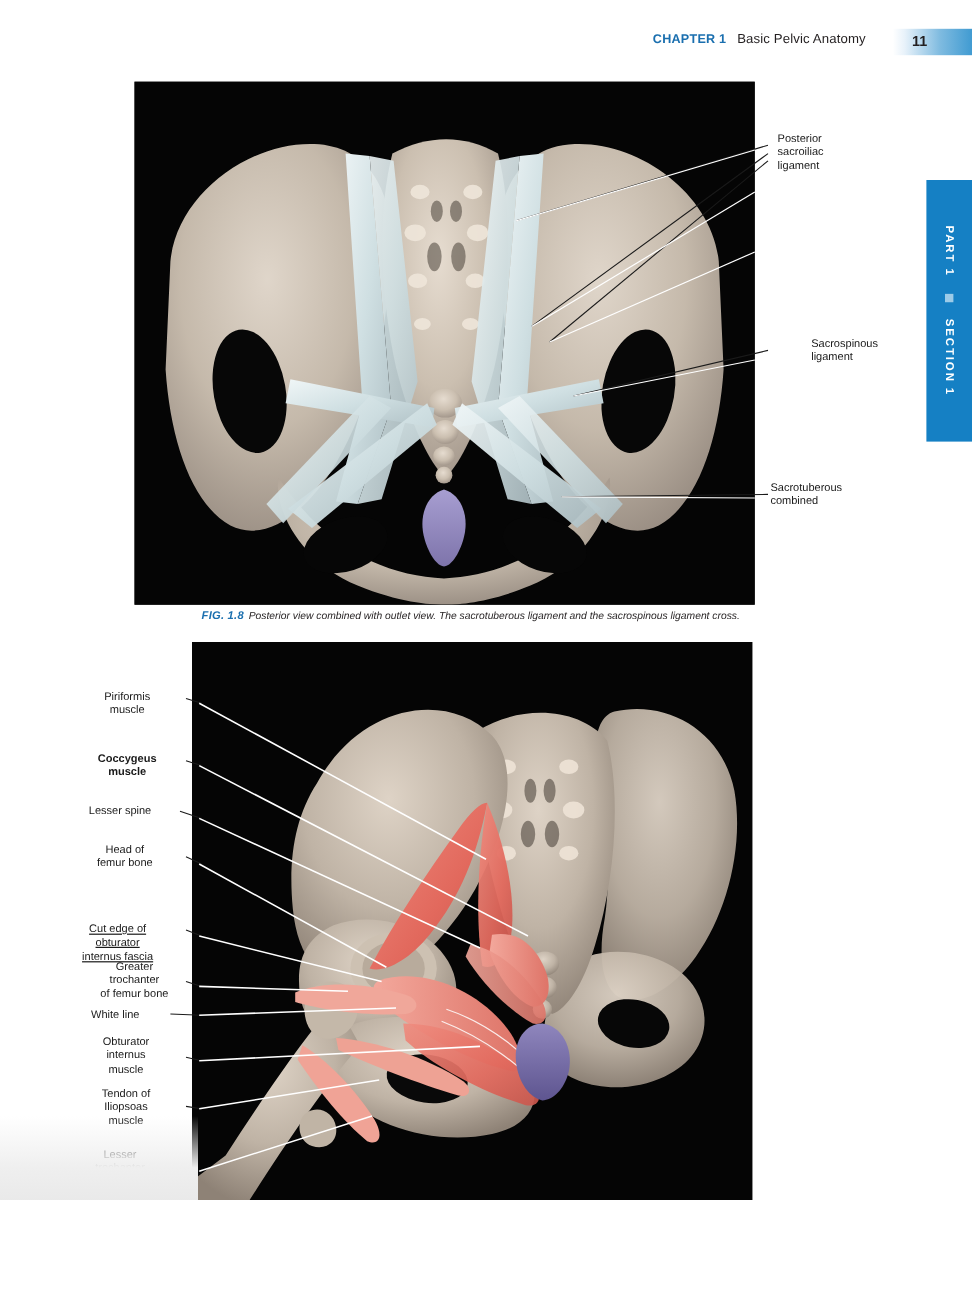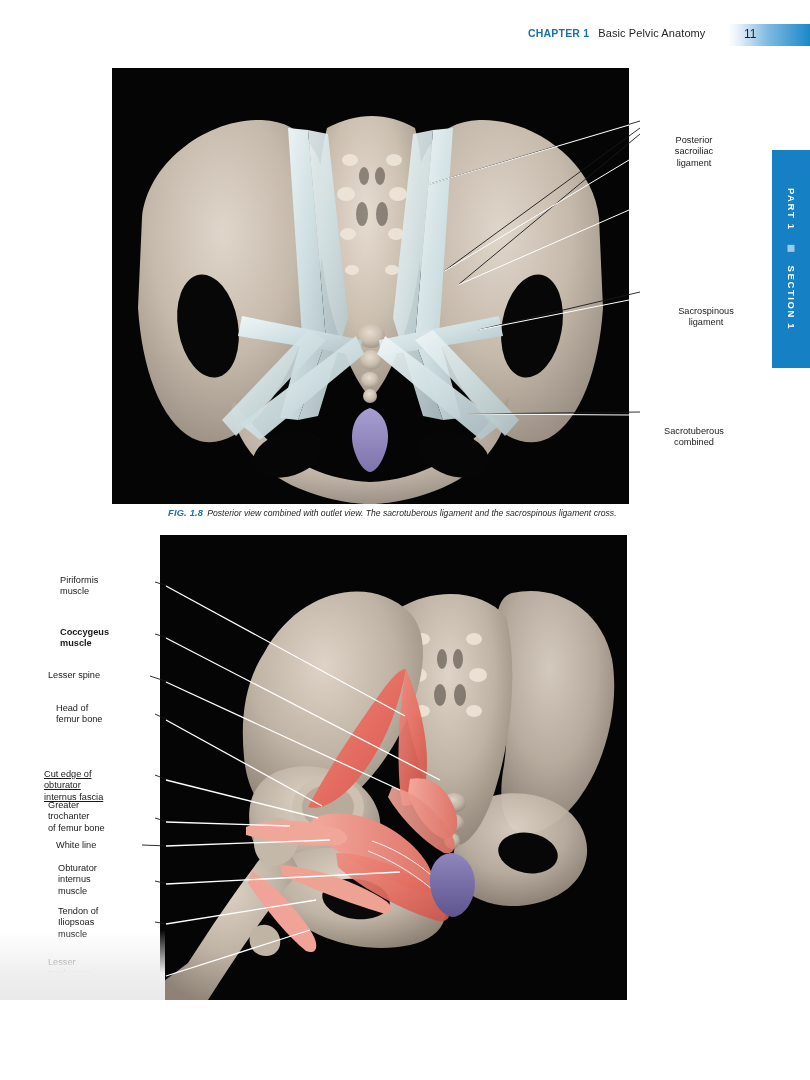--- a/index.html
+++ b/index.html
@@ -11,21 +11,21 @@
     height: 1080px;
     background: #ffffff;
     font-family: "Liberation Sans", sans-serif;
     position: relative;
     overflow: hidden;
   }
 
   
   .page-header {
     position: absolute;
-    top: 0; left: 0;
+    top: 0; left: 16px;
     width: 644px;
     height: 58px;
   }
   .header-bar {
     position: absolute;
     top: 24px;
     left: 728px;
     width: 82px;
     height: 22px;
     background: linear-gradient(to right, #ffffff 0%, #e8f2fa 12%, #7fbbe0 48%, #1b88c9 100%);
@@ -48,21 +48,21 @@
     color: #231f20;
     font-size: 11px;
     margin-left: 9px;
   }
   .page-number {
     position: absolute;
     top: 27px;
     left: 744px;
     font-size: 12px;
     color: #231f20;
-    font-weight: normal;
+    font-weight: bold;
   }
 
   
   .side-tab {
     position: absolute;
     left: 772px;
     top: 150px;
     width: 38px;
     height: 218px;
     background: #1580c4;
@@ -131,22 +131,22 @@
   }
 
   
   .lbl {
     position: absolute;
     font-size: 9.2px;
     line-height: 11.4px;
     color: #1a1a1a;
     white-space: pre-line;
   }
-  .lbl-right { text-align: center; margin-top: 25px; }
-  .lbl-left  { text-align: left; }
+  .lbl-right { text-align: left; }
+  .lbl-left  { text-align: center; }
   svg.overlay {
     position: absolute;
     left: 0; top: 0;
     width: 810px;
     height: 1080px;
     pointer-events: none;
   }
 
   
   .footer-wm {
@@ -393,36 +393,36 @@
     <path d="M166 846 L330 840"></path>
     <path d="M166 884 L400 872"></path>
     <path d="M166 924 L316 900"></path>
     <path d="M166 976 L310 930"></path>
   </g>
 </svg>
 
 <div class="lbl lbl-right" style="left:648px; top:110px; width:92px;">Posterior
 sacroiliac
 ligament</div>
-<div class="lbl lbl-right" style="left:656px; top:281px; width:100px;">Sacrospinous
+<div class="lbl lbl-right" style="left:676px; top:281px; width:100px;">Sacrospinous
 ligament</div>
 <div class="lbl lbl-right" style="left:642px; top:401px; width:104px;">Sacrotuberous
 combined</div>
 
 <div class="lbl lbl-left" style="left:60px; top:575px; width:92px;">Piriformis
 muscle</div>
 <div class="lbl lbl-left" style="left:60px; top:627px; width:92px;font-weight:bold;">Coccygeus
 muscle</div>
 <div class="lbl lbl-left" style="left:48px; top:670px; width:104px;">Lesser spine</div>
 <div class="lbl lbl-left" style="left:56px; top:703px; width:96px;">Head of
 femur bone</div>
 <div class="lbl lbl-left" style="left:44px; top:769px; width:108px;text-decoration:underline;">Cut edge of
 obturator
 internus fascia</div>
-<div class="lbl lbl-left" style="left:48px; top:800px; width:104px;">Greater
+<div class="lbl lbl-left" style="left:60px; top:800px; width:104px;">Greater
 trochanter
 of femur bone</div>
 <div class="lbl lbl-left" style="left:56px; top:840px; width:80px;">White line</div>
 <div class="lbl lbl-left" style="left:58px; top:863px; width:94px;">Obturator
 internus
 muscle</div>
 <div class="lbl lbl-left" style="left:58px; top:906px; width:94px;">Tendon of
 Iliopsoas
 muscle</div>
 <div class="lbl lbl-left" style="left:48px; top:957px; width:104px;">Lesser

